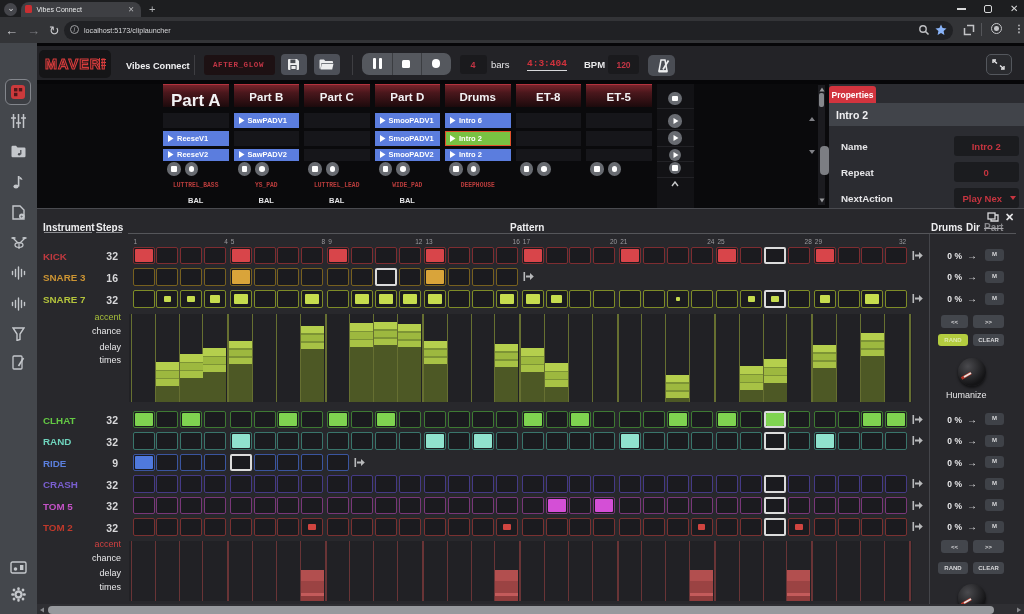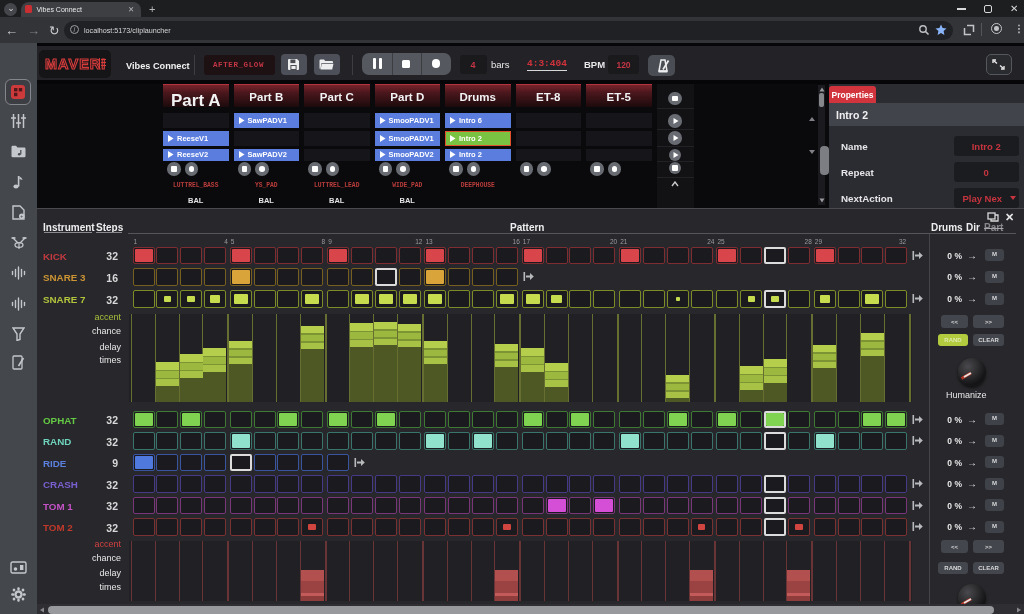--- a/index.html
+++ b/index.html
@@ -520,21 +520,21 @@
 <div style="position:absolute;left:865.41px;top:293.75px;width:14px;height:10px;background:#c6dc4e;border-radius:1px;"></div>
 <div style="position:absolute;left:885.21px;top:290.0px;width:22.0px;height:17.5px;background:#1b1b1f;border:1.5px solid #7e8c27;border-radius:2px;"></div>
 <svg style="position:absolute;left:912.21px;top:294.0px" width="11" height="9" viewBox="0 0 11 9">
       <rect x="0.5" y="0" width="1.6" height="9" fill="#b8b9bb"></rect>
       <path d="M3 3.6 H7 V1 L10.8 4.5 L7 8 V5.4 H3 Z" fill="#b8b9bb"></path>
     </svg>
 <div style="position:absolute;left:941px;top:294.0px;font-size:8.5px;color:#e8e8ea;white-space:nowrap;width:21px;text-align:right;font-weight:bold;">0 %</div>
 <div style="position:absolute;left:967px;top:293.0px;font-size:10px;color:#e8e8ea;white-space:nowrap;">→</div>
 <div style="position:absolute;left:985px;top:292.5px;width:19px;height:12px;background:#3f4248;border-radius:3px;"></div>
 <div style="position:absolute;left:985px;top:294.5px;font-size:6px;color:#d8d8da;white-space:nowrap;width:19px;text-align:center;font-weight:bold;">M</div>
-<div style="position:absolute;left:43px;top:414.5px;font-size:9.8px;color:#64c944;white-space:nowrap;font-weight:bold;">OPHAT</div>
+<div style="position:absolute;left:43px;top:414.5px;font-size:9.8px;color:#64c944;white-space:nowrap;font-weight:bold;">CLHAT</div>
 <div style="position:absolute;left:94px;top:414.0px;font-size:10.5px;color:#d8d8da;white-space:nowrap;width:24px;text-align:right;font-weight:bold;">32</div>
 <div style="position:absolute;left:132.5px;top:410.5px;width:22.0px;height:17.5px;background:#1b1b1f;border:1.5px solid #3e7a33;border-radius:2px;"></div>
 <div style="position:absolute;left:134.5px;top:412.5px;width:18px;height:13.5px;background:#7fd350;border-radius:1px;"></div>
 <div style="position:absolute;left:156.3px;top:410.5px;width:22.0px;height:17.5px;background:#1b1b1f;border:1.5px solid #3e7a33;border-radius:2px;"></div>
 <div style="position:absolute;left:180.1px;top:410.5px;width:22.0px;height:17.5px;background:#1b1b1f;border:1.5px solid #3e7a33;border-radius:2px;"></div>
 <div style="position:absolute;left:182.1px;top:412.5px;width:18px;height:13.5px;background:#7fd350;border-radius:1px;"></div>
 <div style="position:absolute;left:203.9px;top:410.5px;width:22.0px;height:17.5px;background:#1b1b1f;border:1.5px solid #3e7a33;border-radius:2px;"></div>
 <div style="position:absolute;left:229.83px;top:410.5px;width:22.0px;height:17.5px;background:#1b1b1f;border:1.5px solid #3e7a33;border-radius:2px;"></div>
 <div style="position:absolute;left:253.63px;top:410.5px;width:22.0px;height:17.5px;background:#1b1b1f;border:1.5px solid #3e7a33;border-radius:2px;"></div>
 <div style="position:absolute;left:277.43px;top:410.5px;width:22.0px;height:17.5px;background:#1b1b1f;border:1.5px solid #3e7a33;border-radius:2px;"></div>
@@ -683,21 +683,21 @@
 <div style="position:absolute;left:861.41px;top:475.0px;width:22.0px;height:17.5px;background:#1b1b1f;border:1.5px solid #453a86;border-radius:2px;"></div>
 <div style="position:absolute;left:885.21px;top:475.0px;width:22.0px;height:17.5px;background:#1b1b1f;border:1.5px solid #453a86;border-radius:2px;"></div>
 <svg style="position:absolute;left:912.21px;top:479.0px" width="11" height="9" viewBox="0 0 11 9">
       <rect x="0.5" y="0" width="1.6" height="9" fill="#b8b9bb"></rect>
       <path d="M3 3.6 H7 V1 L10.8 4.5 L7 8 V5.4 H3 Z" fill="#b8b9bb"></path>
     </svg>
 <div style="position:absolute;left:941px;top:479.0px;font-size:8.5px;color:#e8e8ea;white-space:nowrap;width:21px;text-align:right;font-weight:bold;">0 %</div>
 <div style="position:absolute;left:967px;top:478.0px;font-size:10px;color:#e8e8ea;white-space:nowrap;">→</div>
 <div style="position:absolute;left:985px;top:477.5px;width:19px;height:12px;background:#3f4248;border-radius:3px;"></div>
 <div style="position:absolute;left:985px;top:479.5px;font-size:6px;color:#d8d8da;white-space:nowrap;width:19px;text-align:center;font-weight:bold;">M</div>
-<div style="position:absolute;left:43px;top:500.5px;font-size:9.8px;color:#c452c6;white-space:nowrap;font-weight:bold;">TOM 1</div>
+<div style="position:absolute;left:43px;top:500.5px;font-size:9.8px;color:#c452c6;white-space:nowrap;font-weight:bold;">TOM 5</div>
 <div style="position:absolute;left:94px;top:500.0px;font-size:10.5px;color:#d8d8da;white-space:nowrap;width:24px;text-align:right;font-weight:bold;">32</div>
 <div style="position:absolute;left:132.5px;top:496.5px;width:22.0px;height:17.5px;background:#1b1b1f;border:1.5px solid #793779;border-radius:2px;"></div>
 <div style="position:absolute;left:156.3px;top:496.5px;width:22.0px;height:17.5px;background:#1b1b1f;border:1.5px solid #793779;border-radius:2px;"></div>
 <div style="position:absolute;left:180.1px;top:496.5px;width:22.0px;height:17.5px;background:#1b1b1f;border:1.5px solid #793779;border-radius:2px;"></div>
 <div style="position:absolute;left:203.9px;top:496.5px;width:22.0px;height:17.5px;background:#1b1b1f;border:1.5px solid #793779;border-radius:2px;"></div>
 <div style="position:absolute;left:229.83px;top:496.5px;width:22.0px;height:17.5px;background:#1b1b1f;border:1.5px solid #793779;border-radius:2px;"></div>
 <div style="position:absolute;left:253.63px;top:496.5px;width:22.0px;height:17.5px;background:#1b1b1f;border:1.5px solid #793779;border-radius:2px;"></div>
 <div style="position:absolute;left:277.43px;top:496.5px;width:22.0px;height:17.5px;background:#1b1b1f;border:1.5px solid #793779;border-radius:2px;"></div>
 <div style="position:absolute;left:301.23px;top:496.5px;width:22.0px;height:17.5px;background:#1b1b1f;border:1.5px solid #793779;border-radius:2px;"></div>
 <div style="position:absolute;left:327.16px;top:496.5px;width:22.0px;height:17.5px;background:#1b1b1f;border:1.5px solid #793779;border-radius:2px;"></div>

